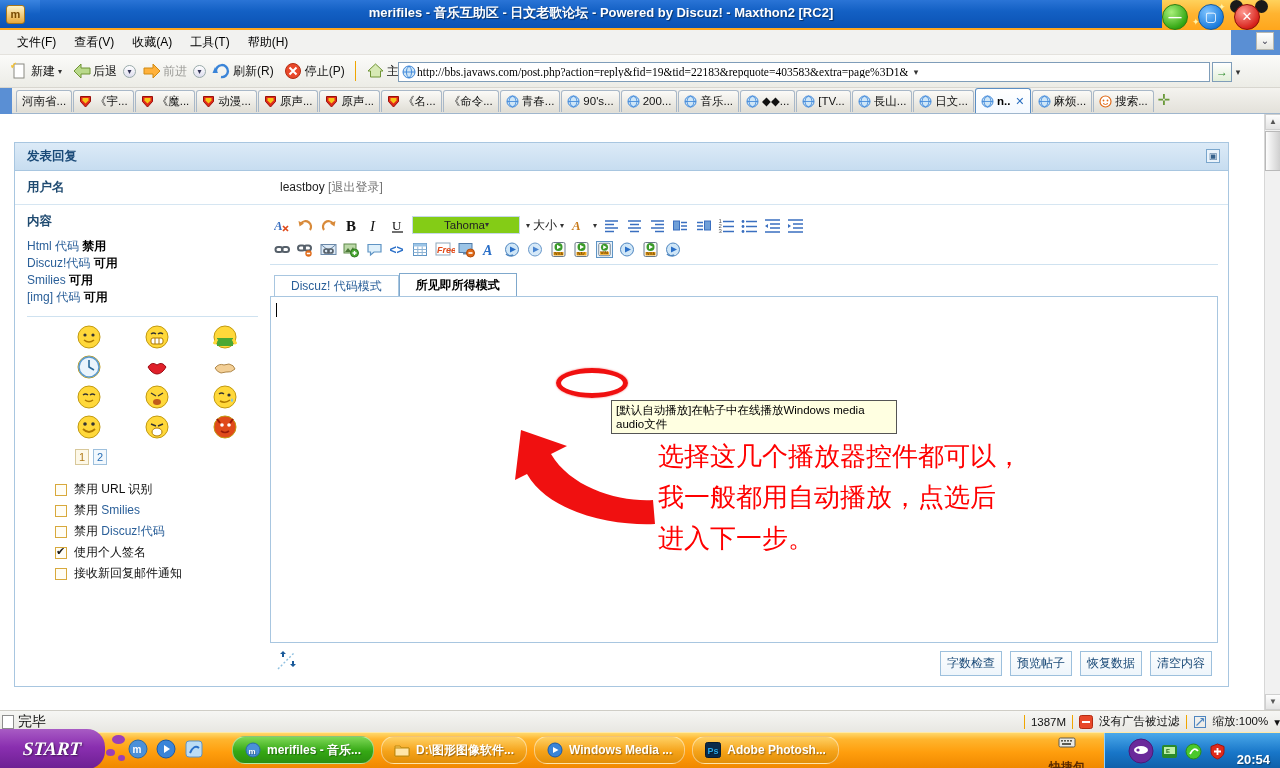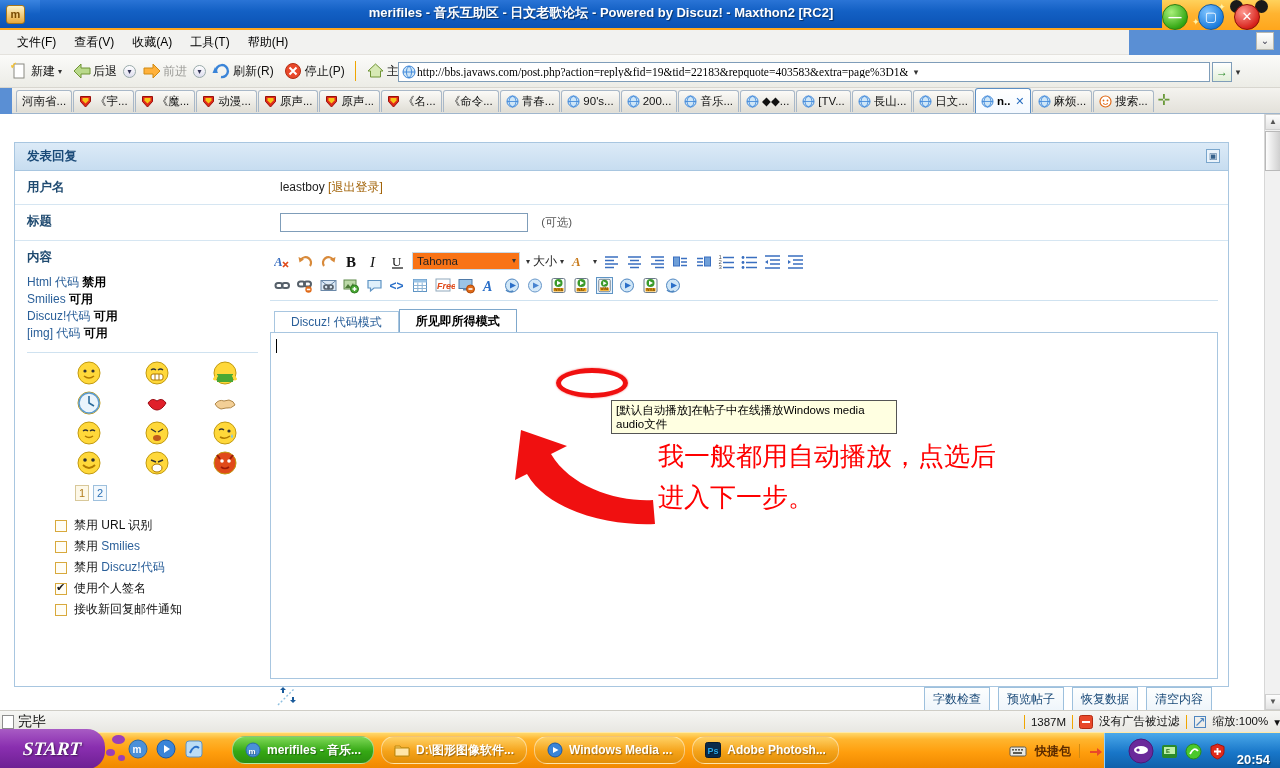--- a/index.html
+++ b/index.html
@@ -54,21 +54,21 @@
     left: 72px; background: radial-gradient(circle at 35% 30%, #ff9a90, #d8241d 70%, #9c0f08); border:1px solid #8a0d07;
   }
   .winbtn .glyph { color:#fff; font-weight:bold; font-size:13px; text-align:center; line-height:24px; display:block; }
   .mickey-ear { position:absolute; width:13px; height:13px; border-radius:50%; background:#1a1a1a; }
   .mickey-ear.l { left: 68px; top: -1px; }
   .mickey-ear.r { left: 93px; top: -1px; }
   .star { position:absolute; color:#fff3a8; font-size:9px; }
 
   
   .menubar {
-    position: absolute; left: 0; top: 30px; width: 1129px; height: 25px;
+    position: absolute; left: 0; top: 30px; width: 1231px; height: 25px;
     background: #f2f2f0; border-bottom: 1px solid #e4e2dd;
     display: flex; align-items: center; padding-left: 8px;
   }
   .menuitem { padding: 2px 9px; color: #000; font-size: 12px; cursor: default; }
   .menu-chevron {
     position: absolute; right: 6px; top: 32px; width: 18px; height: 18px;
     border: 1px solid #b8b8b0; background: linear-gradient(to bottom,#ffffff,#e6e6e0);
     color:#445; font-size:10px; text-align:center; line-height:16px;
   }
 
@@ -150,21 +150,21 @@
     border:1px solid #7aa6cc; background:#eaf3fb; color:#35618c; font-size:9px;
     text-align:center; line-height:12px;
   }
   .row { display:flex; border-bottom:1px solid #d6e6f2; }
   .row-label {
     width:255px; flex:none; padding:8px 0 8px 12px; font-weight:bold;
     color:#1f4a70; font-size:12.5px; background:#fff;
   }
   .row-body { flex:1; padding:8px 10px; }
   .username-val { color:#222; font-size:12px; }
-  .username-val a { color:#a16207; text-decoration:none; }
+  .username-val a { color:#737373; text-decoration:none; }
   .title-input {
     width:248px; height:19px; border:1px solid #7f9db9; background:#fff;
     vertical-align:middle;
   }
   .optional { color:#555; font-size:11.5px; margin-left:10px; }
 
   .content-row { display:flex; }
   .sidebar { width:255px; flex:none; padding:8px 0 0 12px; }
   .codeinfo { line-height:17px; font-size:12px; }
   .codeinfo .k { color:#2a5f99; }
@@ -186,23 +186,23 @@
   .opt .blue { color:#2a5f99; }
 
   
   .editor { flex:1; padding:8px 10px 0 0; }
   .ed-toolbar {
     border-bottom:1px solid #cfe2f0; padding-bottom:3px;
   }
   .ed-row { display:flex; align-items:center; gap:6px; height:24px; padding-left:4px; }
   .ed-ic { width:17px; height:17px; position:relative; flex:none; }
   .fontsel {
-    width:108px; height:18px; border:1px solid #c6d9e8; background:#f97316;
+    width:108px; height:18px; border:1px solid #c6d9e8; background:#84cc16;
     font-size:11.5px; color:#222; padding-left:4px; line-height:16px; display:flex; align-items:center;
-    justify-content:space-between;
+    justify-content:center;
   }
   .fontsel .cv { font-size:8px; color:#333; padding-right:3px; }
   .sizesel { display:flex; align-items:center; gap:3px; font-size:12px; color:#222; }
   .caret { font-size:8px; color:#333; }
 
   .ed-tabs { display:flex; align-items:flex-end; margin-top:8px; padding-left:4px; }
   .ed-tab {
     height:22px; padding:0 16px; border:1px solid #a8c6e0; border-bottom:none;
     background:#fff; color:#2a5f99; font-size:12px; display:flex; align-items:center;
   }
@@ -212,21 +212,21 @@
     margin-top:-1px;
   }
   .ed-caret {
     position:absolute; left:5px; top:6px; width:1px; height:14px; background:#000;
   }
   .ed-bottom { height:34px; display:flex; align-items:center; justify-content:space-between; padding-top:6px;}
   .resize-handle { width:40px; height:24px; position:relative; margin-left:4px; }
   .ed-buttons { display:flex; gap:8px; padding-right:6px; }
   .ed-btn {
     border:1px solid #9dc0dd; background:linear-gradient(to bottom,#fdfefe,#eef5fb);
-    color:#1a4a78; font-size:12px; padding:3px 8px; min-width:62px; text-align:center;
+    color:#1a4a78; font-size:12px; padding:3px 2px; min-width:62px; text-align:center;
   }
 
   
   .tooltip {
     position:absolute; left:611px; top:286px; width:286px;
     background:#ffffe1; border:1px solid #555; color:#000;
     font-size:11.5px; line-height:14px; padding:2px 4px; z-index:50;
   }
 
   
@@ -578,36 +578,29 @@
       <div class="row">
         <div class="row-label">用户名</div>
         <div class="row-body">
           <span class="username-val">
             <span>leastboy</span>
             <a href="#">[退出登录]</a>
           </span>
         </div>
       </div>
 
-      <div class="row">
-        <div class="row-label">标题</div>
-        <div class="row-body">
-          <input class="title-input" type="text" value="" style="">
-          <span class="optional">(可选)</span>
-        </div>
-      </div>
 
       <div class="content-row">
 
         <div class="sidebar">
           <div class="row-label" style="padding:0 0 8px 0;width:auto;">内容</div>
           <div class="codeinfo" id="codeinfo">
               <div><span class="k">Html 代码</span> <span class="v">禁用</span></div>
+              <div><span class="k">Discuz!代码</span> <span class="v">可用</span></div>
               <div><span class="k">Smilies</span> <span class="v">可用</span></div>
-              <div><span class="k">Discuz!代码</span> <span class="v">可用</span></div>
               <div><span class="k">[img] 代码</span> <span class="v">可用</span></div>
             </div>
           <hr class="hr-light">
           <div class="smilies" id="smilies">
               <span class="sm"><svg width="24" height="24" viewBox="0 0 24 24">
                   <circle cx="12" cy="12" r="11" fill="#ffd83a" stroke="#c29a10"></circle>
                   <circle cx="8" cy="10" r="1.6" fill="#333"></circle>
                   <circle cx="16" cy="10" r="1.6" fill="#333"></circle>
                   <path d="M7 15 q5 4 10 0" stroke="#b07a00" stroke-width="1.6" fill="none"></path>
                 </svg></span>
@@ -1027,20 +1020,21 @@
       <svg width="175" height="115" viewBox="0 0 175 115">
         <path d="M160 110 C120 112 55 100 32 60 L20 66 L26 16 L72 32 L56 40 C76 74 124 88 158 86 Z" fill="#f01010"></path>
       </svg>
     </div>
 
     <div class="tooltip">
       <span>[默认自动播放]在帖子中在线播放Windows media audio文件</span>
     </div>
 
     <div class="red-text">
+      <div>选择这几个播放器控件都可以，</div>
       <div>我一般都用自动播放，点选后</div>
       <div>进入下一步。</div>
     </div>
   </div>
 
   <div class="scrollbar-v">
     <div class="sb-arrow">▲</div>
     <div class="sb-thumb"></div>
     <div class="sb-arrow" style="position:absolute;bottom:0;">▼</div>
   </div>
@@ -1126,21 +1120,21 @@
         </div>
         <div class="task norm">
           <span class="tic"><svg width="16" height="16" viewBox="0 0 16 16">
               <rect x="0.5" y="0.5" width="15" height="15" rx="2" fill="#0a2a4a" stroke="#061a30"></rect>
               <text x="2.5" y="12" font-size="9" font-weight="bold" font-family="Liberation Sans, sans-serif" fill="#2aa8e8">Ps</text>
             </svg></span>
           <span>Adobe Photosh...</span>
         </div>
       </div>
 
-    <div class="tray" style="right:168px;">
+    <div class="tray" style="right:187px;flex-direction:column;">
       <span class="ic" style="width:18px;height:18px;">
         <svg width="18" height="18" viewBox="0 0 18 18">
             <rect x="1" y="5" width="16" height="9" rx="1.5" fill="#e8e8e4" stroke="#5a5a52"></rect>
             <g fill="#5a5a52">
               <rect x="3" y="7" width="2" height="1.6"></rect>
               <rect x="6" y="7" width="2" height="1.6"></rect>
               <rect x="9" y="7" width="2" height="1.6"></rect>
               <rect x="12" y="7" width="2" height="1.6"></rect>
               <rect x="4" y="10" width="9" height="2"></rect>
             </g>

